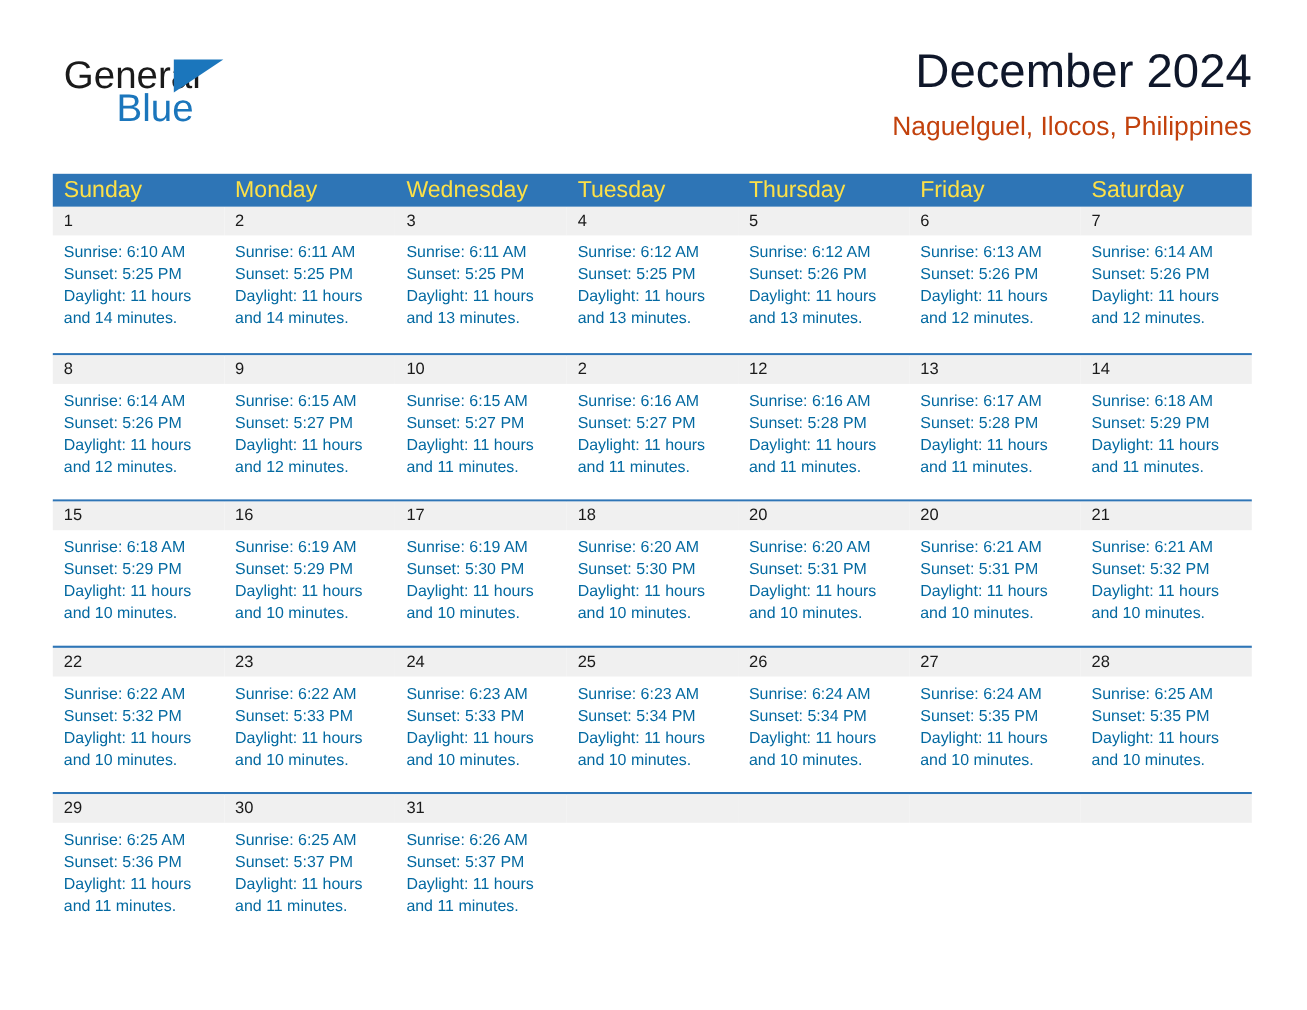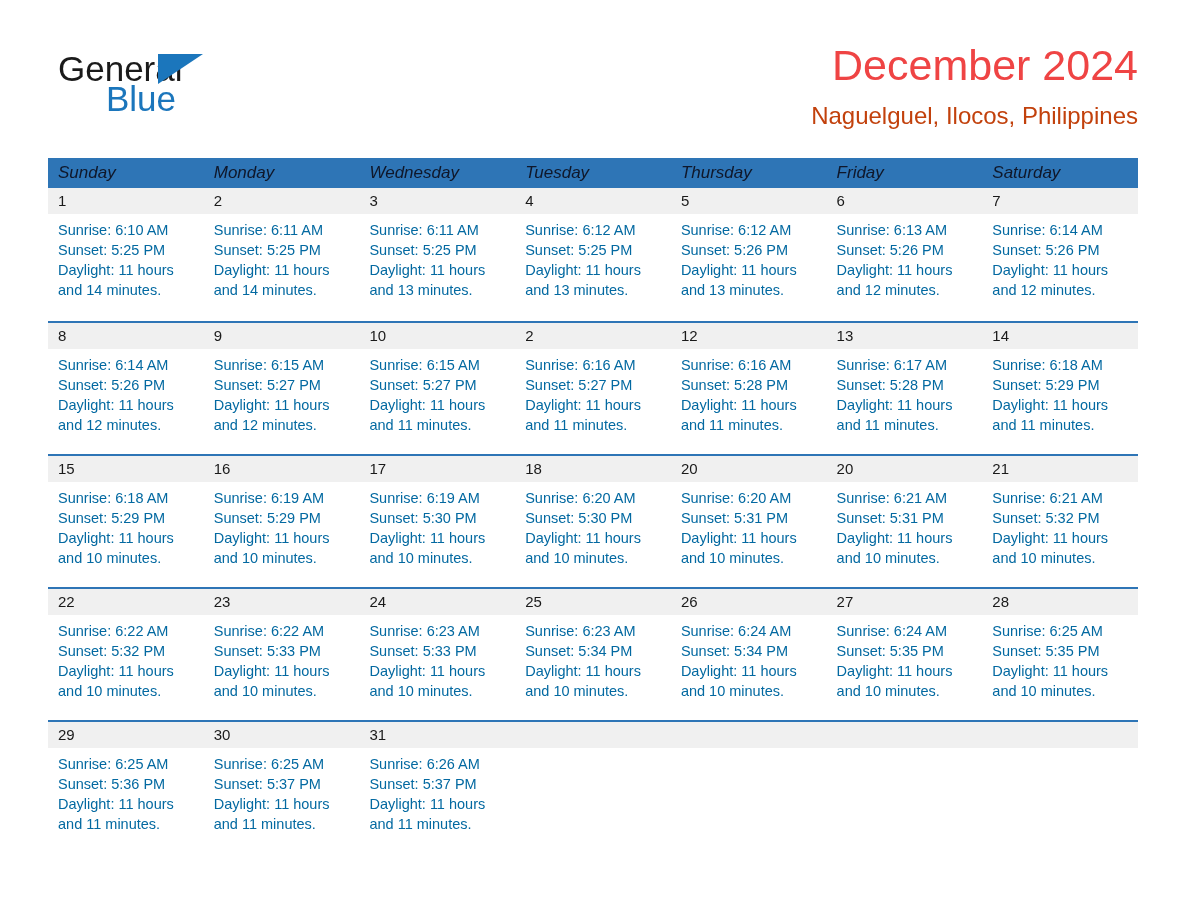--- a/index.html
+++ b/index.html
@@ -71,21 +71,21 @@
     position: absolute;
     right: 0;
     top: 0;
     text-align: right;
     width: 760px;
   }
   .cal-title {
     font-size: 43px;
     line-height: 50px;
     font-weight: 400;
-    color: #ef4444;
+    color: #0f172a;
     letter-spacing: 0px;
     white-space: nowrap;
   }
   .cal-location {
     margin-top: 12px;
     font-size: 24px;
     line-height: 28px;
     font-weight: 400;
     color: #c2410c;
     white-space: nowrap;
@@ -99,28 +99,27 @@
     width: 1090px;
   }
   .weekdays {
     display: flex;
     background: #2e75b6;
     height: 30px;
   }
   .weekday {
     flex: 1 1 0;
     min-width: 0;
-    color: #0f172a;
-    font-size: 17px;
+    color: #fde047;
+    font-size: 21px;
     line-height: 30px;
     padding-left: 10px;
     box-sizing: border-box;
     white-space: nowrap;
     overflow: hidden;
-    font-style: italic;
   }
 
   .week {
     display: flex;
     border-top: 2px solid #2e75b6;
     height: 133px;
     box-sizing: border-box;
   }
   .week:first-of-type {
     border-top: none;

